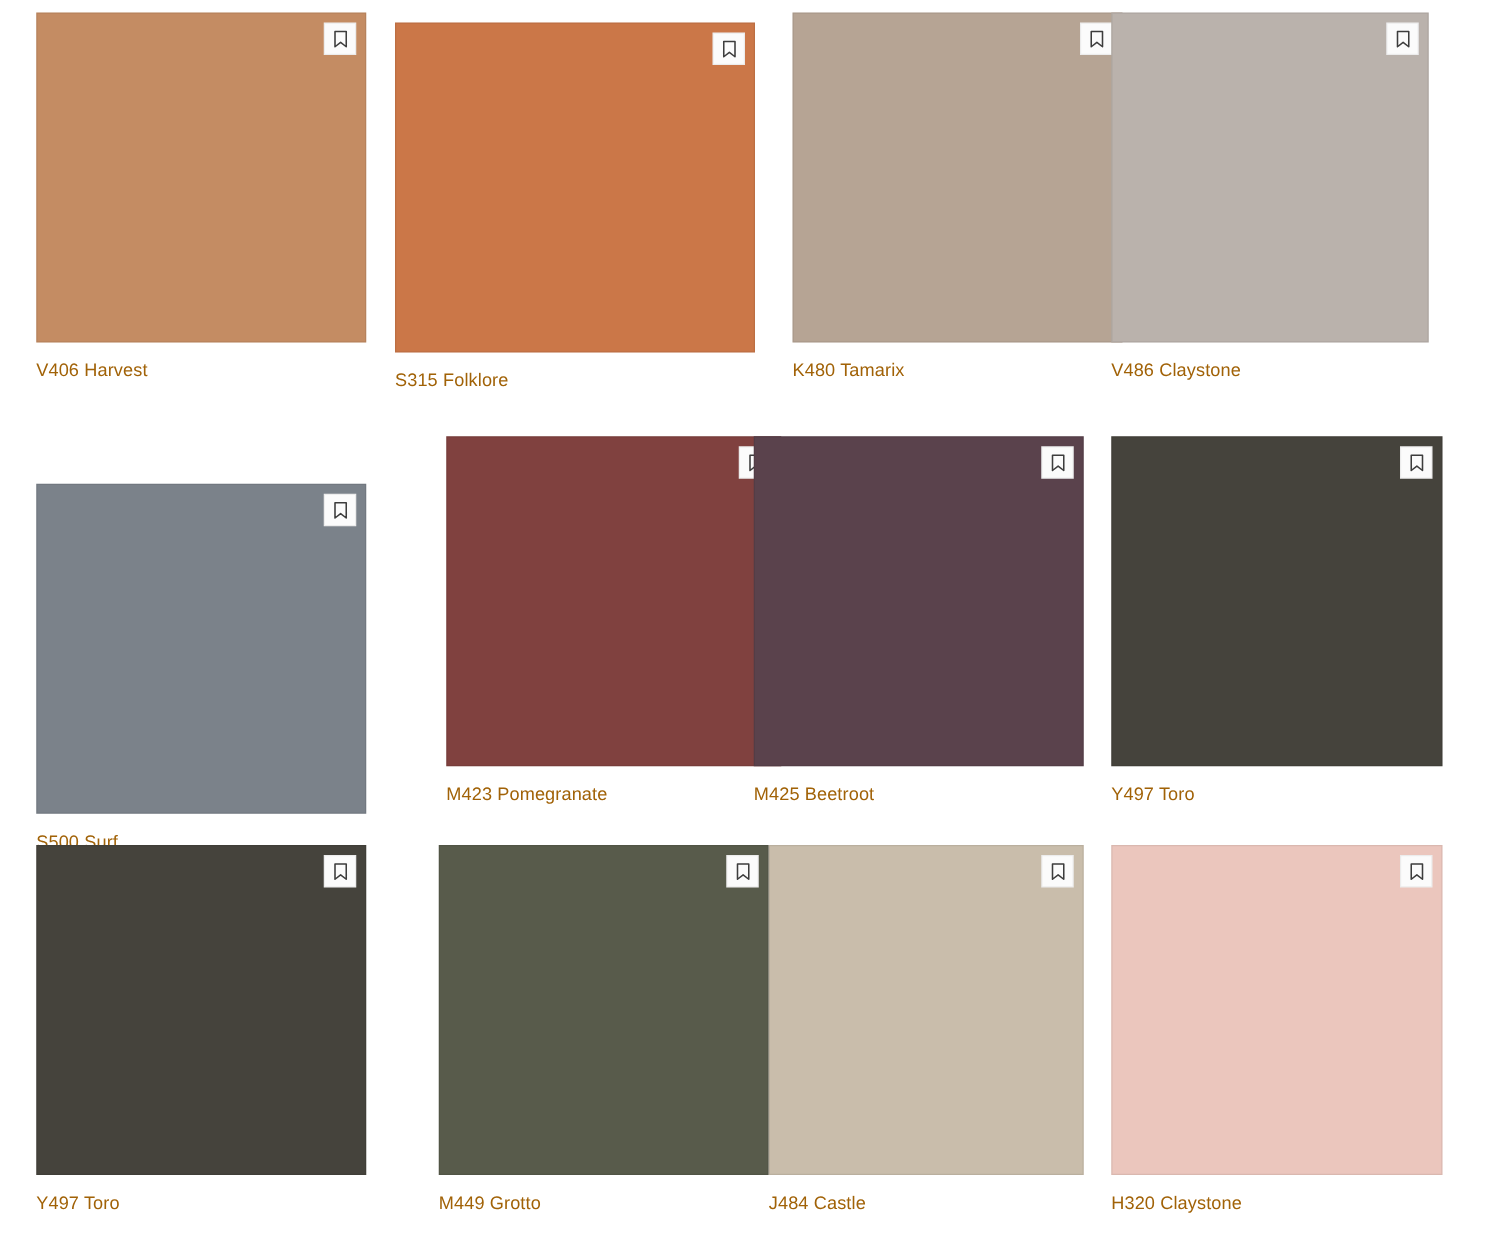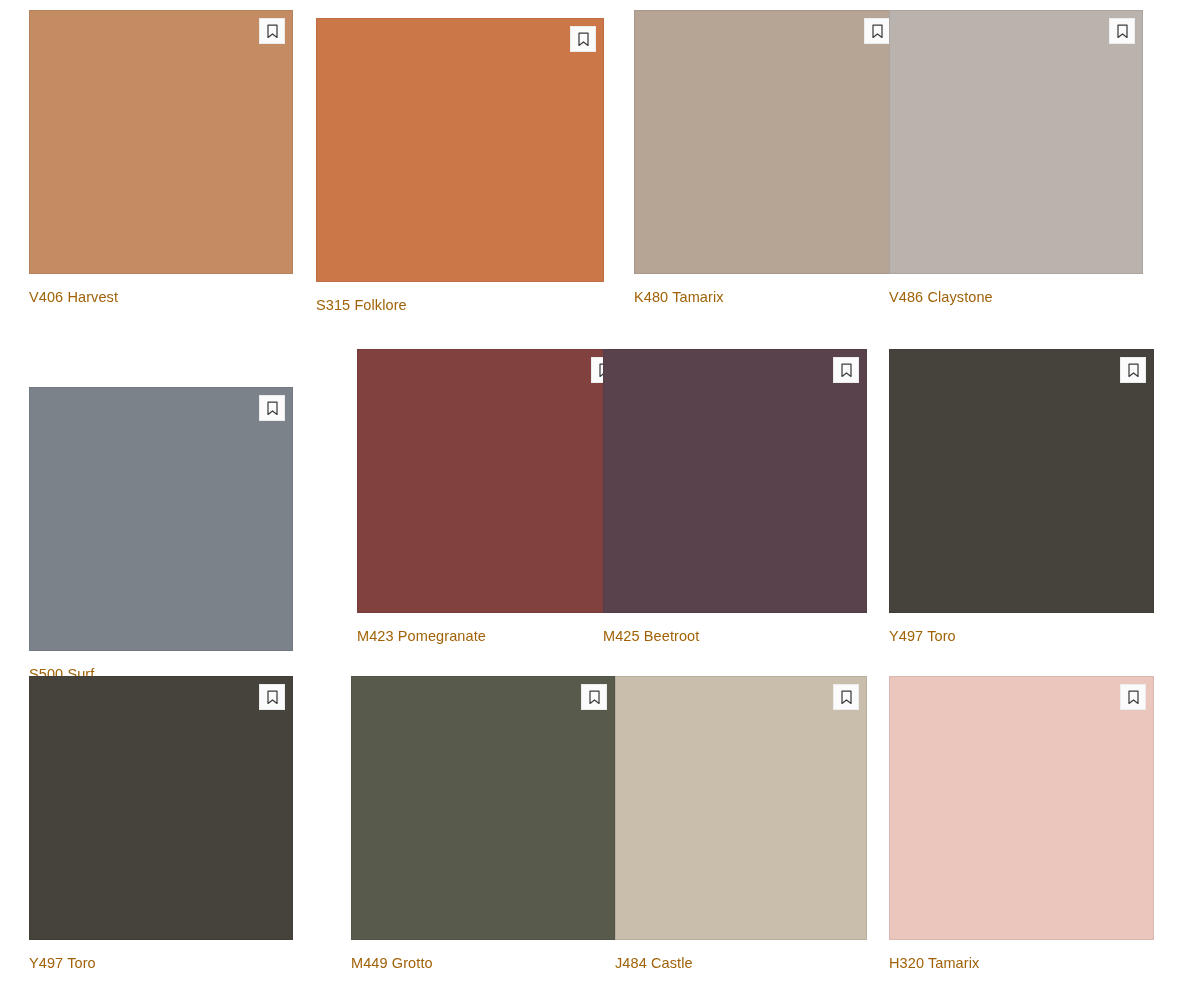--- a/index.html
+++ b/index.html
@@ -199,15 +199,15 @@
     <div class="swatch-card" style="left: 889px; top: 676px; width: 265px;">
       <div class="swatch-chip" style="height: 264px; background: rgb(235, 198, 189);">
         <div class="bookmark-button">
           <span>
             <svg viewBox="0 0 13 15" xmlns="http://www.w3.org/2000/svg">
               <path d="M2 1.2 H11 V13.4 L6.5 9.9 L2 13.4 Z" fill="none" stroke="#3d3d3d" stroke-width="1.25" stroke-linejoin="round"></path>
             </svg>
           </span>
         </div>
       </div>
-      <div class="swatch-label">H320 Tamarix</div>
+      <div class="swatch-label">H320 Claystone</div>
     </div>
   </div>
 
 </body></html>

